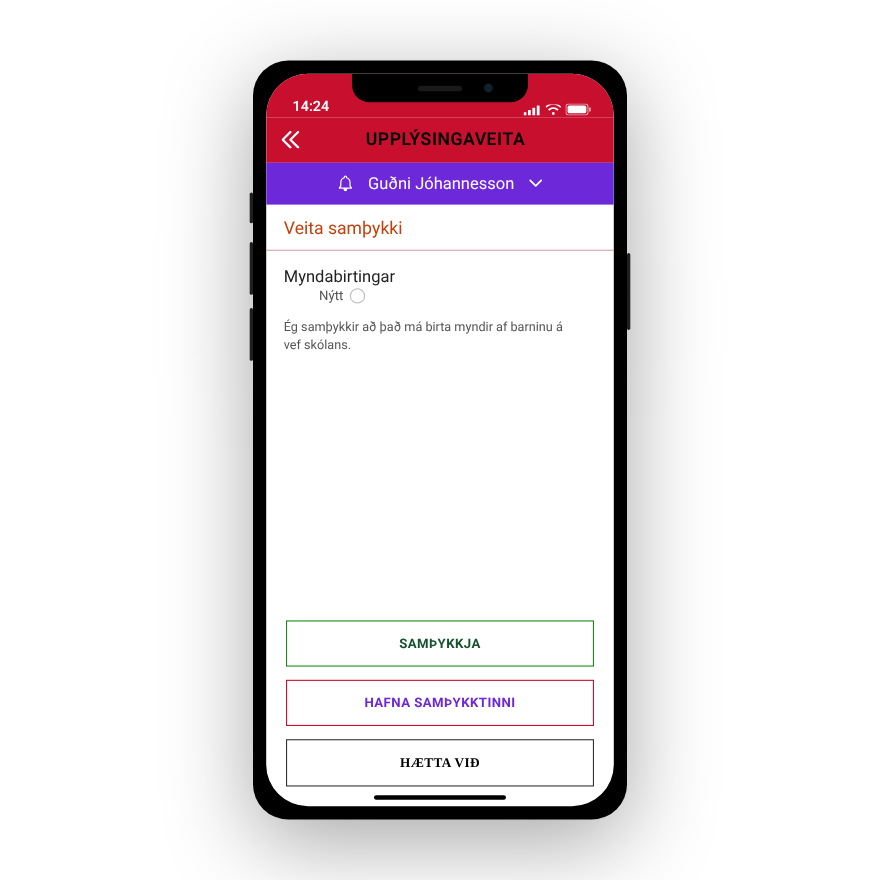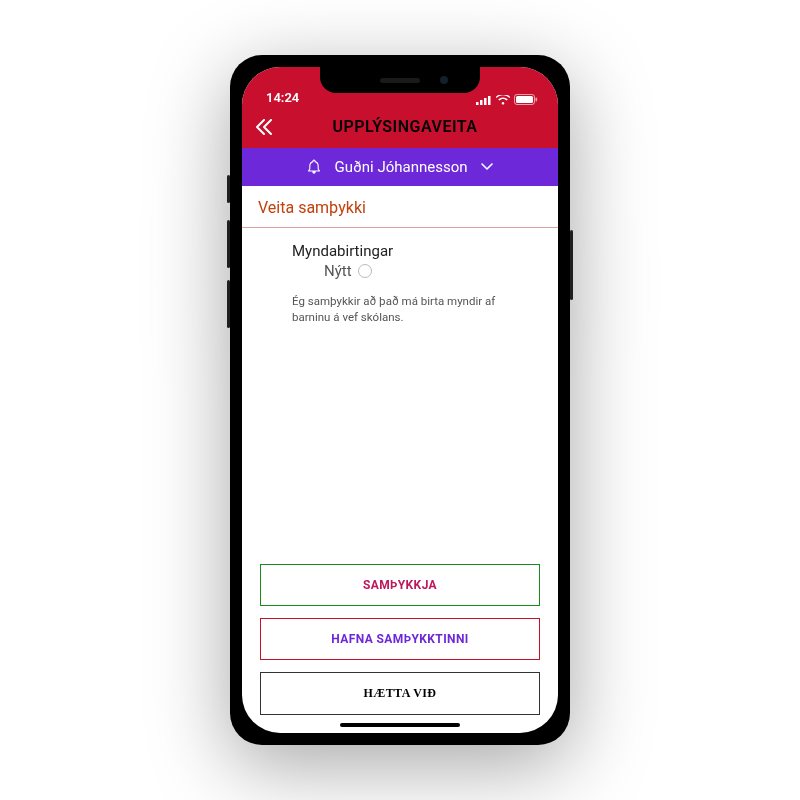--- a/index.html
+++ b/index.html
@@ -110,29 +110,28 @@
   }
   .section-title {
     padding: 12px 16px 10px 16px;
     font-size: 16px;
     color:#c2410c;
     border-bottom: 1px solid #d9a0a8;
   }
   .content {
     padding: 14px 16px;
     flex:1;
-    margin-left:34px;
   }
   .subheading {
     font-size: 15px;
     color:#222;
     margin-bottom:2px;
   }
   .status-row { display:flex; align-items:center; gap:6px; margin-bottom:14px; }
-  .status-label { font-size:15px; color:#555;padding-left:32px; }
+  .status-label { font-size:12px; color:#555;padding-left:32px; }
   .radio-dot {
     width:14px; height:14px; border:1px solid #bbb; border-radius:50%; background:#fff;
   }
   .desc {
     font-size: 11.5px;
     color:#555;
     line-height:1.35;
     max-width: 95%;
   }
   .actions {
@@ -144,21 +143,21 @@
   .btn {
     width:100%;
     padding:13px 0;
     text-align:center;
     font-size:12px;
     font-weight:700;
     letter-spacing:0.4px;
     background:#fff;
     cursor:pointer;
   }
-  .btn-approve { border:1.5px solid #1a8a1a; color:#be185d; }
+  .btn-approve { border:1.5px solid #1a8a1a; color:#14532d; }
   .btn-reject  { border:1.5px solid #c8102e; color:#6d28d9; }
   .btn-cancel  { border:1.5px solid #333; color:#000000;font-family:Liberation Serif, serif; }
   .home-indicator {
     position:absolute;
     bottom:6px;
     left:50%;
     transform:translateX(-50%);
     width:120px;
     height:4px;
     background:#000;

